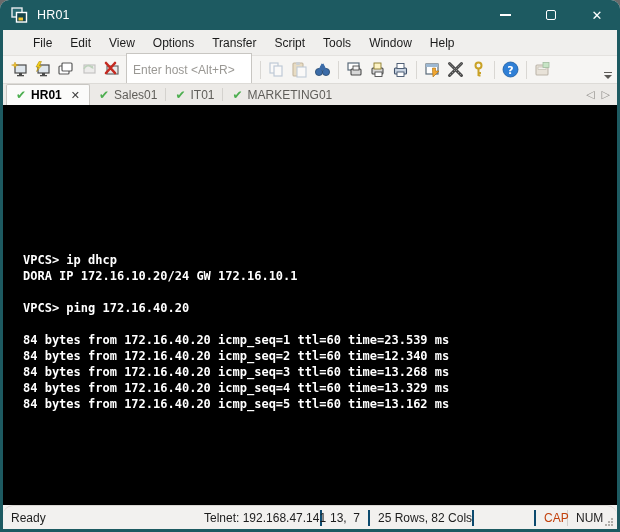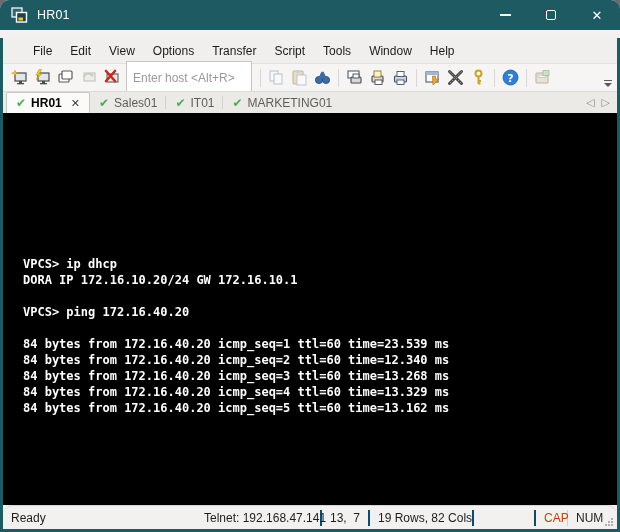--- a/index.html
+++ b/index.html
@@ -5,21 +5,20 @@
   * { box-sizing: border-box; margin: 0; padding: 0; }
   html, body { width: 620px; height: 532px; overflow: hidden; }
   body { font-family: "Liberation Sans", sans-serif; background: #6b6b6b; }
 
   .window {
     width: 620px; height: 532px;
     display: flex; flex-direction: column;
     border-radius: 9px 9px 0 0;
     overflow: hidden;
     background: #f2f1ef;
-    gap: 8px;
   }
 
   
   .titlebar {
     height: 30px; flex: 0 0 30px;
     background: #1d5a61;
     display: flex; align-items: center;
     color: #ffffff;
   }
   .app-icon { margin-left: 11px; width: 17px; height: 17px; display: flex; }
@@ -328,21 +327,21 @@
           
         <div class="term-line">&nbsp;</div><div class="term-line">VPCS&gt; ip dhcp</div><div class="term-line">DORA IP 172.16.10.20/24 GW 172.16.10.1</div><div class="term-line">&nbsp;</div><div class="term-line">VPCS&gt; ping 172.16.40.20</div><div class="term-line">&nbsp;</div><div class="term-line">84 bytes from 172.16.40.20 icmp_seq=1 ttl=60 time=23.539 ms</div><div class="term-line">84 bytes from 172.16.40.20 icmp_seq=2 ttl=60 time=12.340 ms</div><div class="term-line">84 bytes from 172.16.40.20 icmp_seq=3 ttl=60 time=13.268 ms</div><div class="term-line">84 bytes from 172.16.40.20 icmp_seq=4 ttl=60 time=13.329 ms</div><div class="term-line">84 bytes from 172.16.40.20 icmp_seq=5 ttl=60 time=13.162 ms</div><div class="term-line">&nbsp;</div></div>
       </div>
       <div class="scrollbar"></div>
     </div>
 
     <div class="statusbar">
       <span class="seg seg-ready">Ready</span>
       <span class="seg seg-conn">Telnet: 192.168.47.141</span>
       <span class="seg seg-pos">13,  7</span>
-      <span class="seg seg-size">19 Rows, 82 Cols</span>
+      <span class="seg seg-size">25 Rows, 82 Cols</span>
       <span class="seg seg-spacer"></span>
       <span class="seg seg-cap">CAP</span>
       <span class="seg seg-num">NUM</span>
       <span class="grip">
         <svg width="10" height="10" viewBox="0 0 10 10">
             <g fill="#b0aeaa">
               <rect x="7" y="1" width="2" height="2"></rect>
               <rect x="4" y="4" width="2" height="2"></rect>
               <rect x="7" y="4" width="2" height="2"></rect>
               <rect x="1" y="7" width="2" height="2"></rect>

